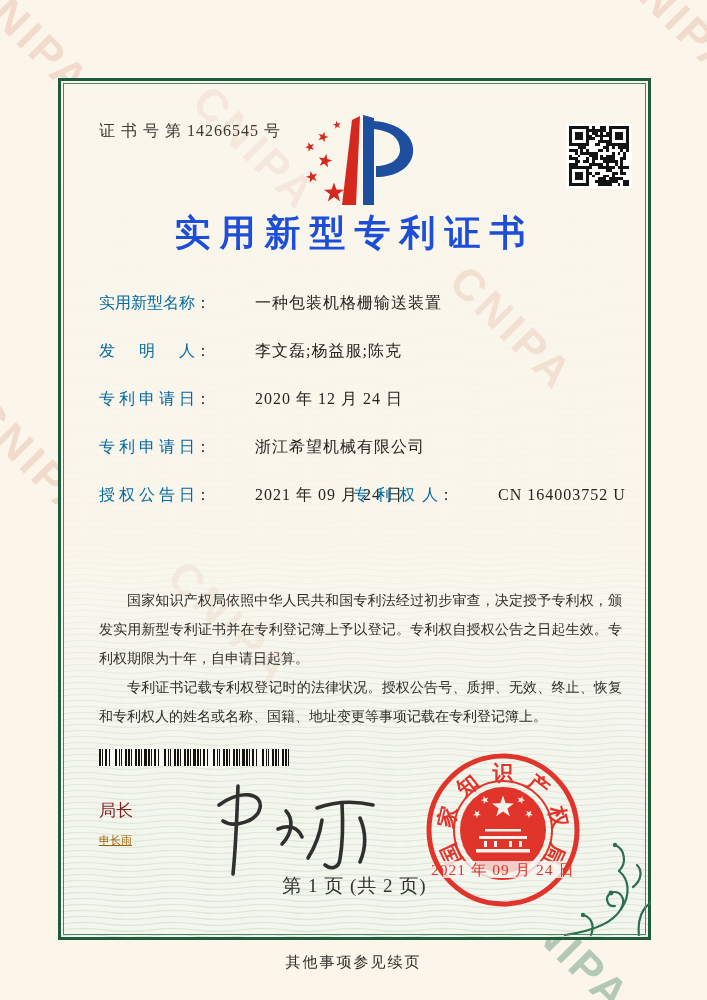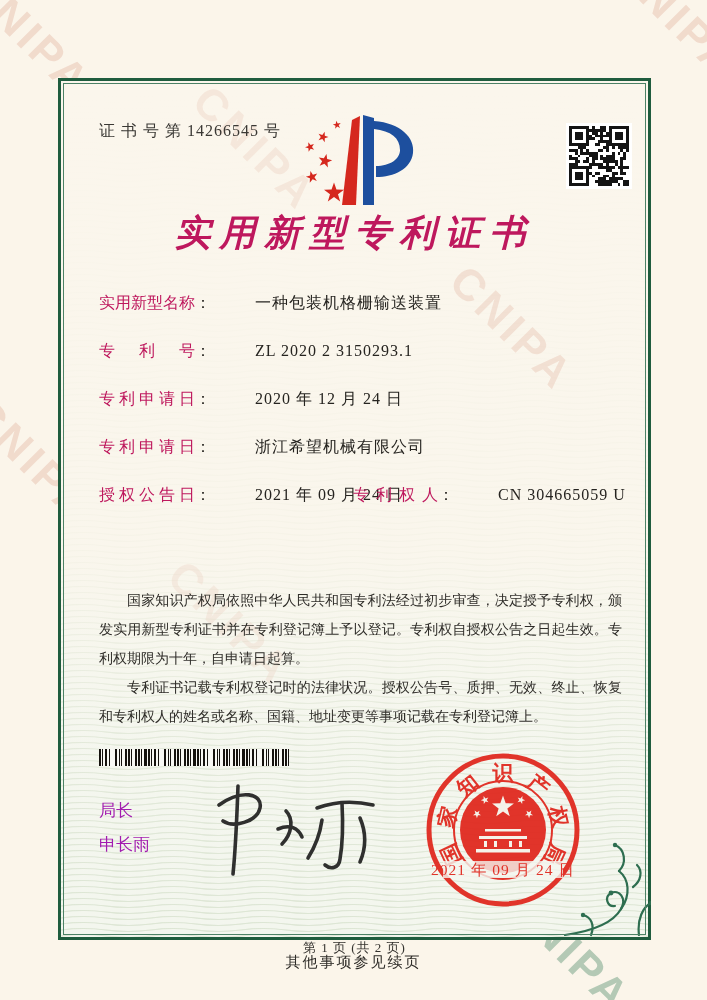--- a/index.html
+++ b/index.html
@@ -25,42 +25,42 @@
   }
   .wavebg{position:absolute;left:0;top:0;z-index:0;}
   .frame .wm{z-index:1;}
   .fc{position:absolute;z-index:2;}
   .cert-no{left:38px;top:40px;font-size:16px;letter-spacing:1px;color:#3a3834;}
   .qr{left:505px;top:42px;width:66px;height:66px;background:#fff;padding:3px;box-sizing:border-box;
       display:grid;grid-template-columns:repeat(21,1fr);grid-template-rows:repeat(21,1fr);}
   .qr .q{background:#141414;}
   .logo{left:242px;top:30px;}
   .title{left:0;top:128px;width:100%;text-align:center;font-size:36px;font-weight:700;
-         letter-spacing:9px;color:#be185d;font-style:italic;}
+         letter-spacing:9px;color:#1d4ed8;}
   .fields{left:38px;top:212px;width:528px;font-size:16px;}
   .frow{position:relative;margin-bottom:27px;white-space:nowrap;}
   .flabel{display:inline-block;width:96px;text-align:justify;text-align-last:justify;
-          vertical-align:bottom;color:#be185d;}
+          vertical-align:bottom;color:#0369a1;}
   .fcolon{display:inline-block;margin:0 4px 0 0;}
   .fvalue{letter-spacing:1px;color:#262420;margin-left:40px;}
   .pair2{position:absolute;left:254px;top:0;}
   .body-text{left:38px;top:505px;width:523px;font-size:14px;line-height:29px;
              text-align:justify;color:#2e2c28;}
   .body-text p{margin:0;text-indent:2em;}
   .barcode{left:38px;top:668px;width:190px;height:17px;
     background:repeating-linear-gradient(90deg,
       #15120e 0px,#15120e 1.6px,#f8f8f4 1.6px,#f8f8f4 2.8px,
       #15120e 2.8px,#15120e 3.6px,#f8f8f4 3.6px,#f8f8f4 6.2px,
       #15120e 6.2px,#15120e 8.4px,#f8f8f4 8.4px,#f8f8f4 9.8px);}
-  .official-title{left:38px;top:718px;font-size:17px;font-family:"Liberation Sans","DejaVu Sans",sans-serif;color:#a21caf;}
-  .official-name{left:38px;top:752px;font-size:17px;font-family:"Liberation Sans","DejaVu Sans",sans-serif;color:#a21caf;}
+  .official-title{left:38px;top:718px;font-size:17px;font-family:"Liberation Sans","DejaVu Sans",sans-serif;color:#7f1d1d;}
+  .official-name{left:38px;top:752px;font-size:11px;font-family:"Liberation Sans","DejaVu Sans",sans-serif;color:#a16207;text-decoration:underline;}
   .signature{left:128px;top:700px;}
   .seal{left:363px;top:668px;z-index:3;}
   .flourish{left:498px;top:756px;z-index:2;}
-  .page-info{left:0;top:858px;width:100%;text-align:center;font-size:13px;letter-spacing:1px;color:#34322e;}
+  .page-info{left:0;top:792px;width:100%;text-align:center;font-size:19px;letter-spacing:1px;color:#34322e;}
   .bottom-note{position:absolute;left:0;top:953px;width:100%;text-align:center;
     font-size:15px;letter-spacing:2px;color:#2e2c28;z-index:4;font-family:Liberation Mono, monospace;}
   svg text{font-family:"Liberation Serif","DejaVu Serif",serif;}
 </style>
 </head>
 <body>
 
 <svg width="0" height="0" style="position:absolute" aria-hidden="true">
   <defs>
     <path id="star5" d="M0,-10 L2.35,-3.24 L9.51,-3.09 L3.8,1.24 L5.88,8.09 L0,3.9 L-5.88,8.09 L-3.8,1.24 L-9.51,-3.09 L-2.35,-3.24 Z"></path>
@@ -556,32 +556,32 @@
       <use href="#star5" fill="#d5281e" transform="translate(34,14) scale(0.42) rotate(-10)"></use>
     </svg>
 
     <div class="fc title">实用新型专利证书</div>
 
     <div class="fc fields">
       <div class="frow">
         <span class="flabel">实用新型名称</span><span class="fcolon">：</span><span class="fvalue">一种包装机格栅输送装置</span>
       </div>
       <div class="frow">
-        <span class="flabel">专利号</span><span class="fcolon">：</span><span class="fvalue">ZL 2020 2 3150293.1</span>
+        <span class="flabel">发明人</span><span class="fcolon">：</span><span class="fvalue">李文磊;杨益服;陈克</span>
       </div>
       <div class="frow">
         <span class="flabel">专利申请日</span><span class="fcolon">：</span><span class="fvalue">2020 年 12 月 24 日</span>
       </div>
       <div class="frow">
         <span class="flabel">专利申请日</span><span class="fcolon">：</span><span class="fvalue">浙江希望机械有限公司</span>
       </div>
       <div class="frow">
         <span class="flabel">授权公告日</span><span class="fcolon">：</span><span class="fvalue">2021 年 09 月 24 日</span>
         <span class="pair2">
-          <span class="flabel" style="width:85px">专利权人</span><span class="fcolon">：</span><span class="fvalue">CN 304665059 U</span>
+          <span class="flabel" style="width:85px">专利权人</span><span class="fcolon">：</span><span class="fvalue">CN 164003752 U</span>
         </span>
       </div>
     </div>
 
     <div class="fc body-text">
       <p>国家知识产权局依照中华人民共和国专利法经过初步审查，决定授予专利权，颁发实用新型专利证书并在专利登记簿上予以登记。专利权自授权公告之日起生效。专利权期限为十年，自申请日起算。</p>
       <p>专利证书记载专利权登记时的法律状况。授权公告号、质押、无效、终止、恢复和专利权人的姓名或名称、国籍、地址变更等事项记载在专利登记簿上。</p>
     </div>
 
     <div class="fc barcode"></div>

